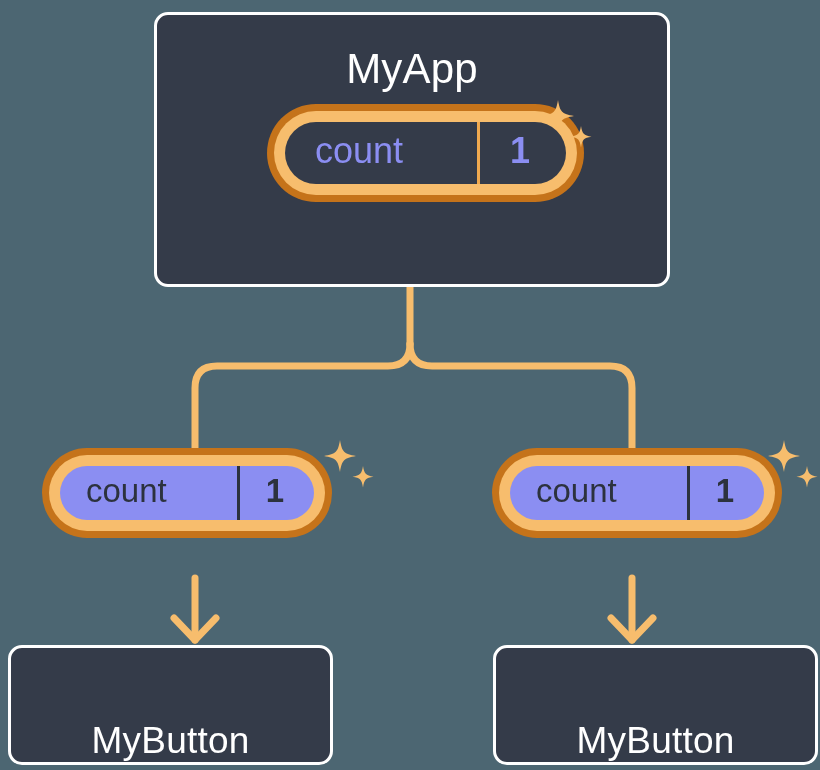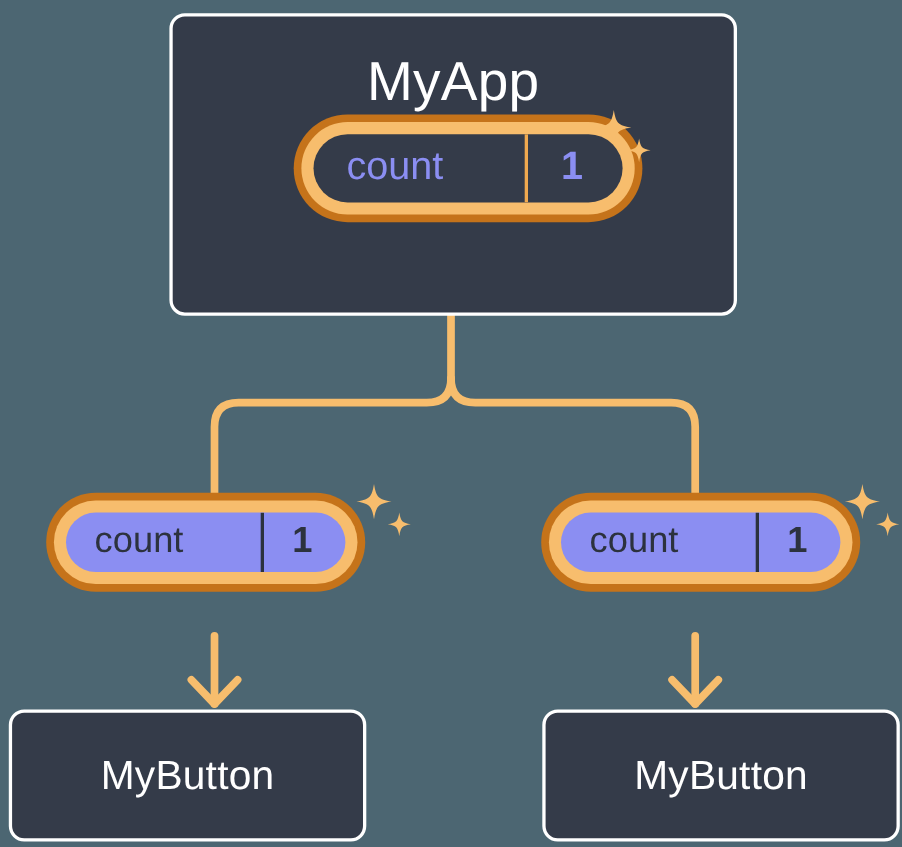--- a/index.html
+++ b/index.html
@@ -34,21 +34,21 @@
   .card {
     position: absolute;
     background: #343b49;
     border: 3px solid #ffffff;
     border-radius: 14px;
     z-index: 3;
   }
 
   .card-title {
     color: #ffffff;
-    font-size: 50px;
+    font-size: 42px;
     font-weight: 400;
     letter-spacing: 0.2px;
     text-align: center;
     white-space: nowrap;
   }
 
   
   #card-myapp {
     left: 154px;
     top: 12px;
@@ -58,21 +58,21 @@
   #card-myapp .card-title {
     margin-top: 30px;
   }
 
   
   .card-mybutton {
     top: 645px;
     width: 325px;
     height: 120px;
     display: flex;
-    align-items: center;
+    align-items: flex-end;
     justify-content: center;
   }
   #card-mybutton-left  { left: 8px; }
   #card-mybutton-right { left: 493px; }
   .card-mybutton .card-title { font-size: 37px; }
 
   
   .pill-wrap {
     position: absolute;
     z-index: 4;

